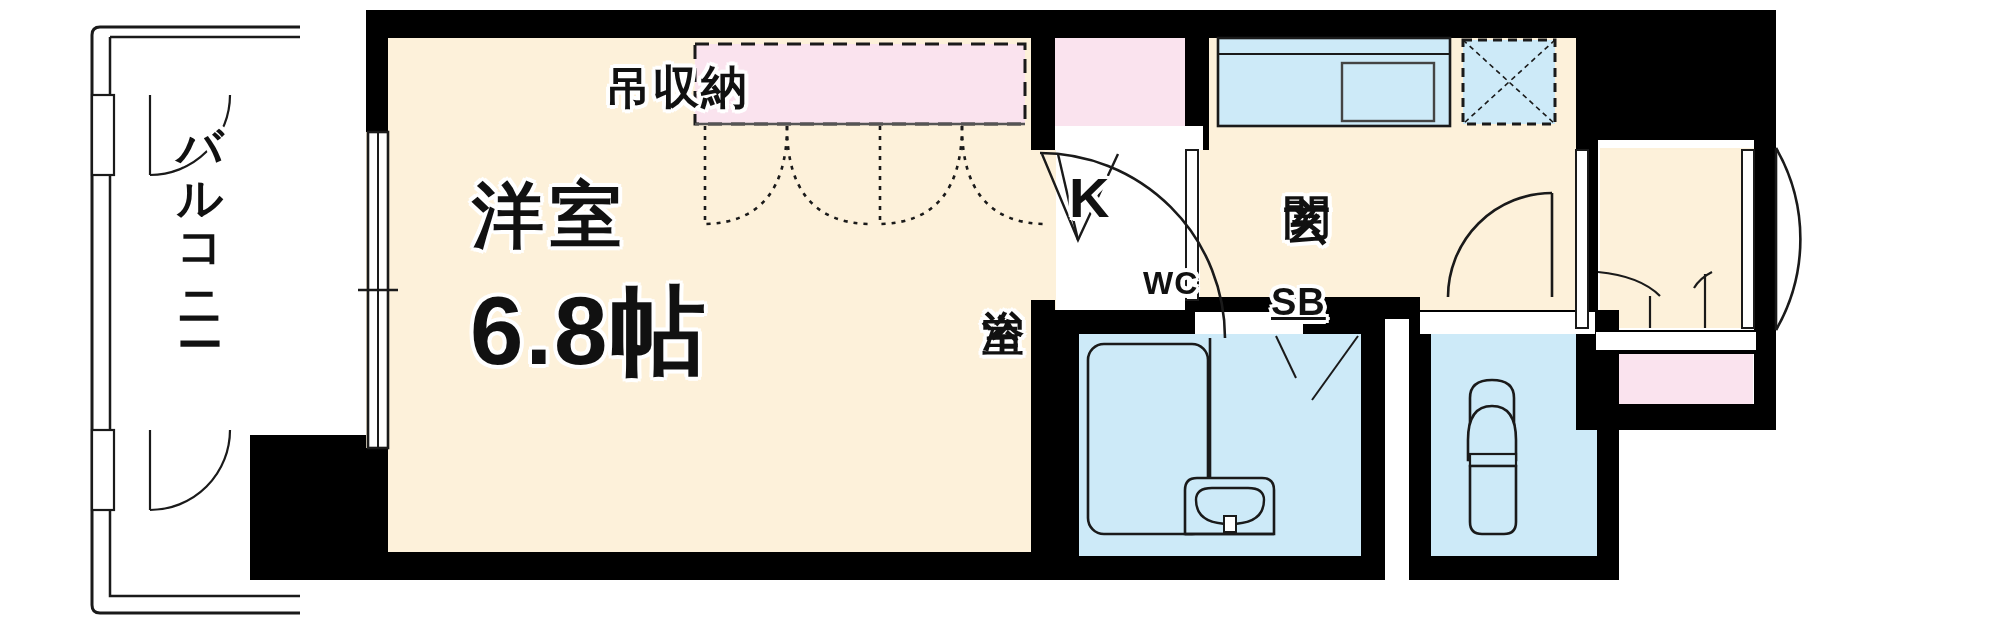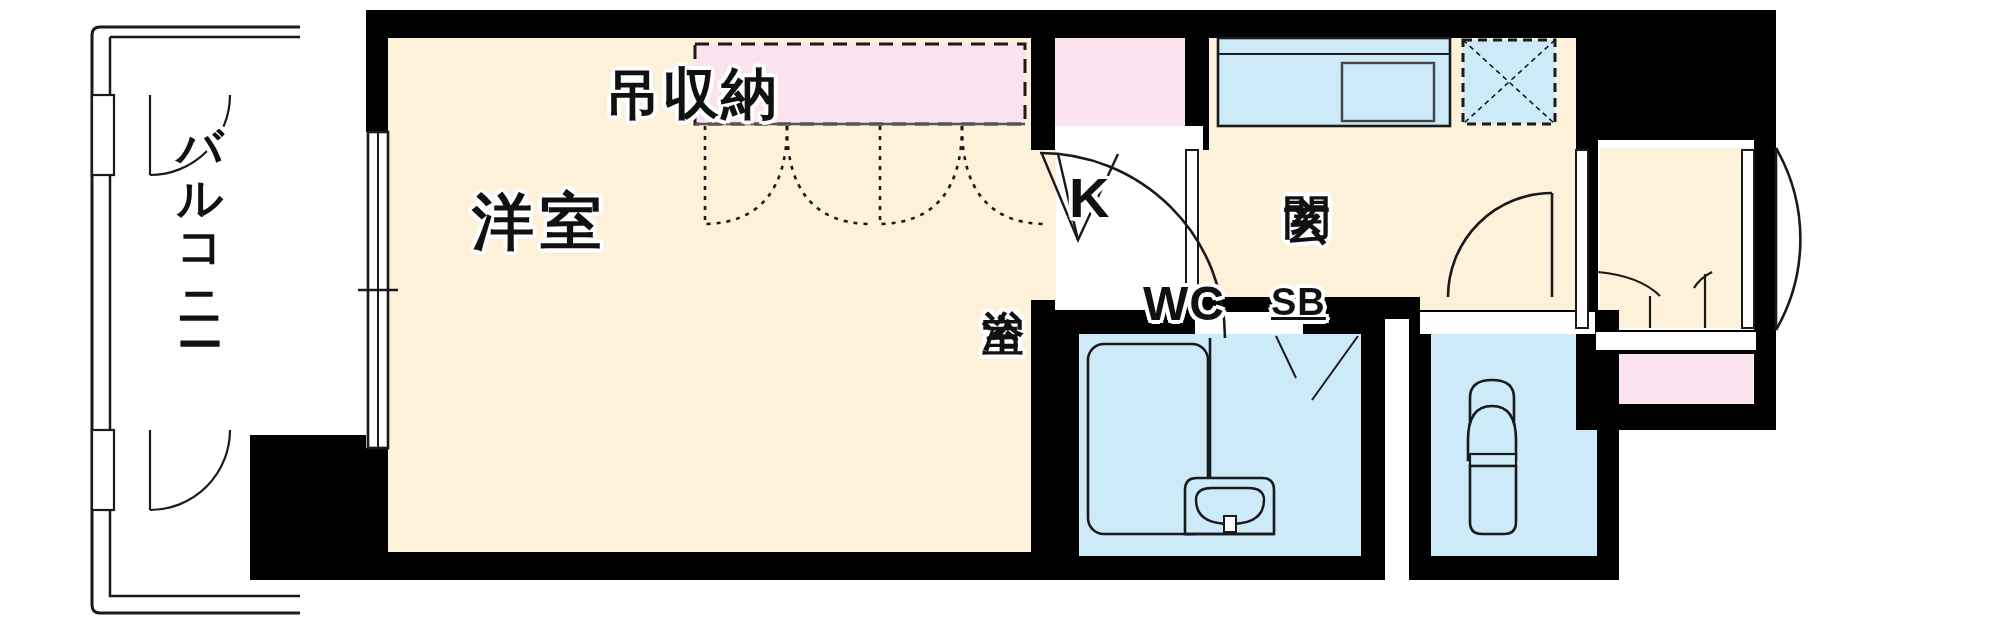--- a/index.html
+++ b/index.html
@@ -203,29 +203,30 @@
 
   <g fill="none" stroke="#1a1a1a" stroke-width="2.4">
     <path d="M1042 154 L1078 240 L1118 154"></path>
     <path d="M1058 154 L1078 240"></path>
   </g>
 
 </svg>
 
 <div class="lbl vert" style="left:170px;top:95px;font-size:46px;letter-spacing:4px;">バルコニー</div>
 
-<div class="lbl" style="left:472px;top:180px;font-size:62px;letter-spacing:6px;">洋室</div>
-
-
-<div class="lbl" style="left:605px;top:57px;font-size:56px;letter-spacing:2px;">吊収納</div>
+<div class="lbl" style="left:472px;top:168px;font-size:72px;letter-spacing:6px;">洋室</div>
+
+<div class="lbl" style="left:470px;top:268px;font-size:96px;letter-spacing:2px;">6.8帖</div>
+
+<div class="lbl" style="left:605px;top:57px;font-size:46px;letter-spacing:2px;">吊収納</div>
 
 
 <div class="lbl" style="left:1069px;top:165px;font-size:56px;">K</div>
 
 <div class="lbl vert" style="left:975px;top:276px;font-size:42px;letter-spacing:2px;">浴室</div>
 
-<div class="lbl" style="left:1143px;top:276px;font-size:48px;letter-spacing:1px;">WC</div>
+<div class="lbl" style="left:1143px;top:265px;font-size:32px;letter-spacing:1px;">WC</div>
 
 <div class="lbl vert" style="left:1277px;top:158px;font-size:46px;letter-spacing:2px;">玄関</div>
 
 <div class="lbl" style="left:1271px;top:281px;font-size:38px;letter-spacing:1px;text-decoration:underline;">SB</div>
 
 </div>
 
 </body></html>

